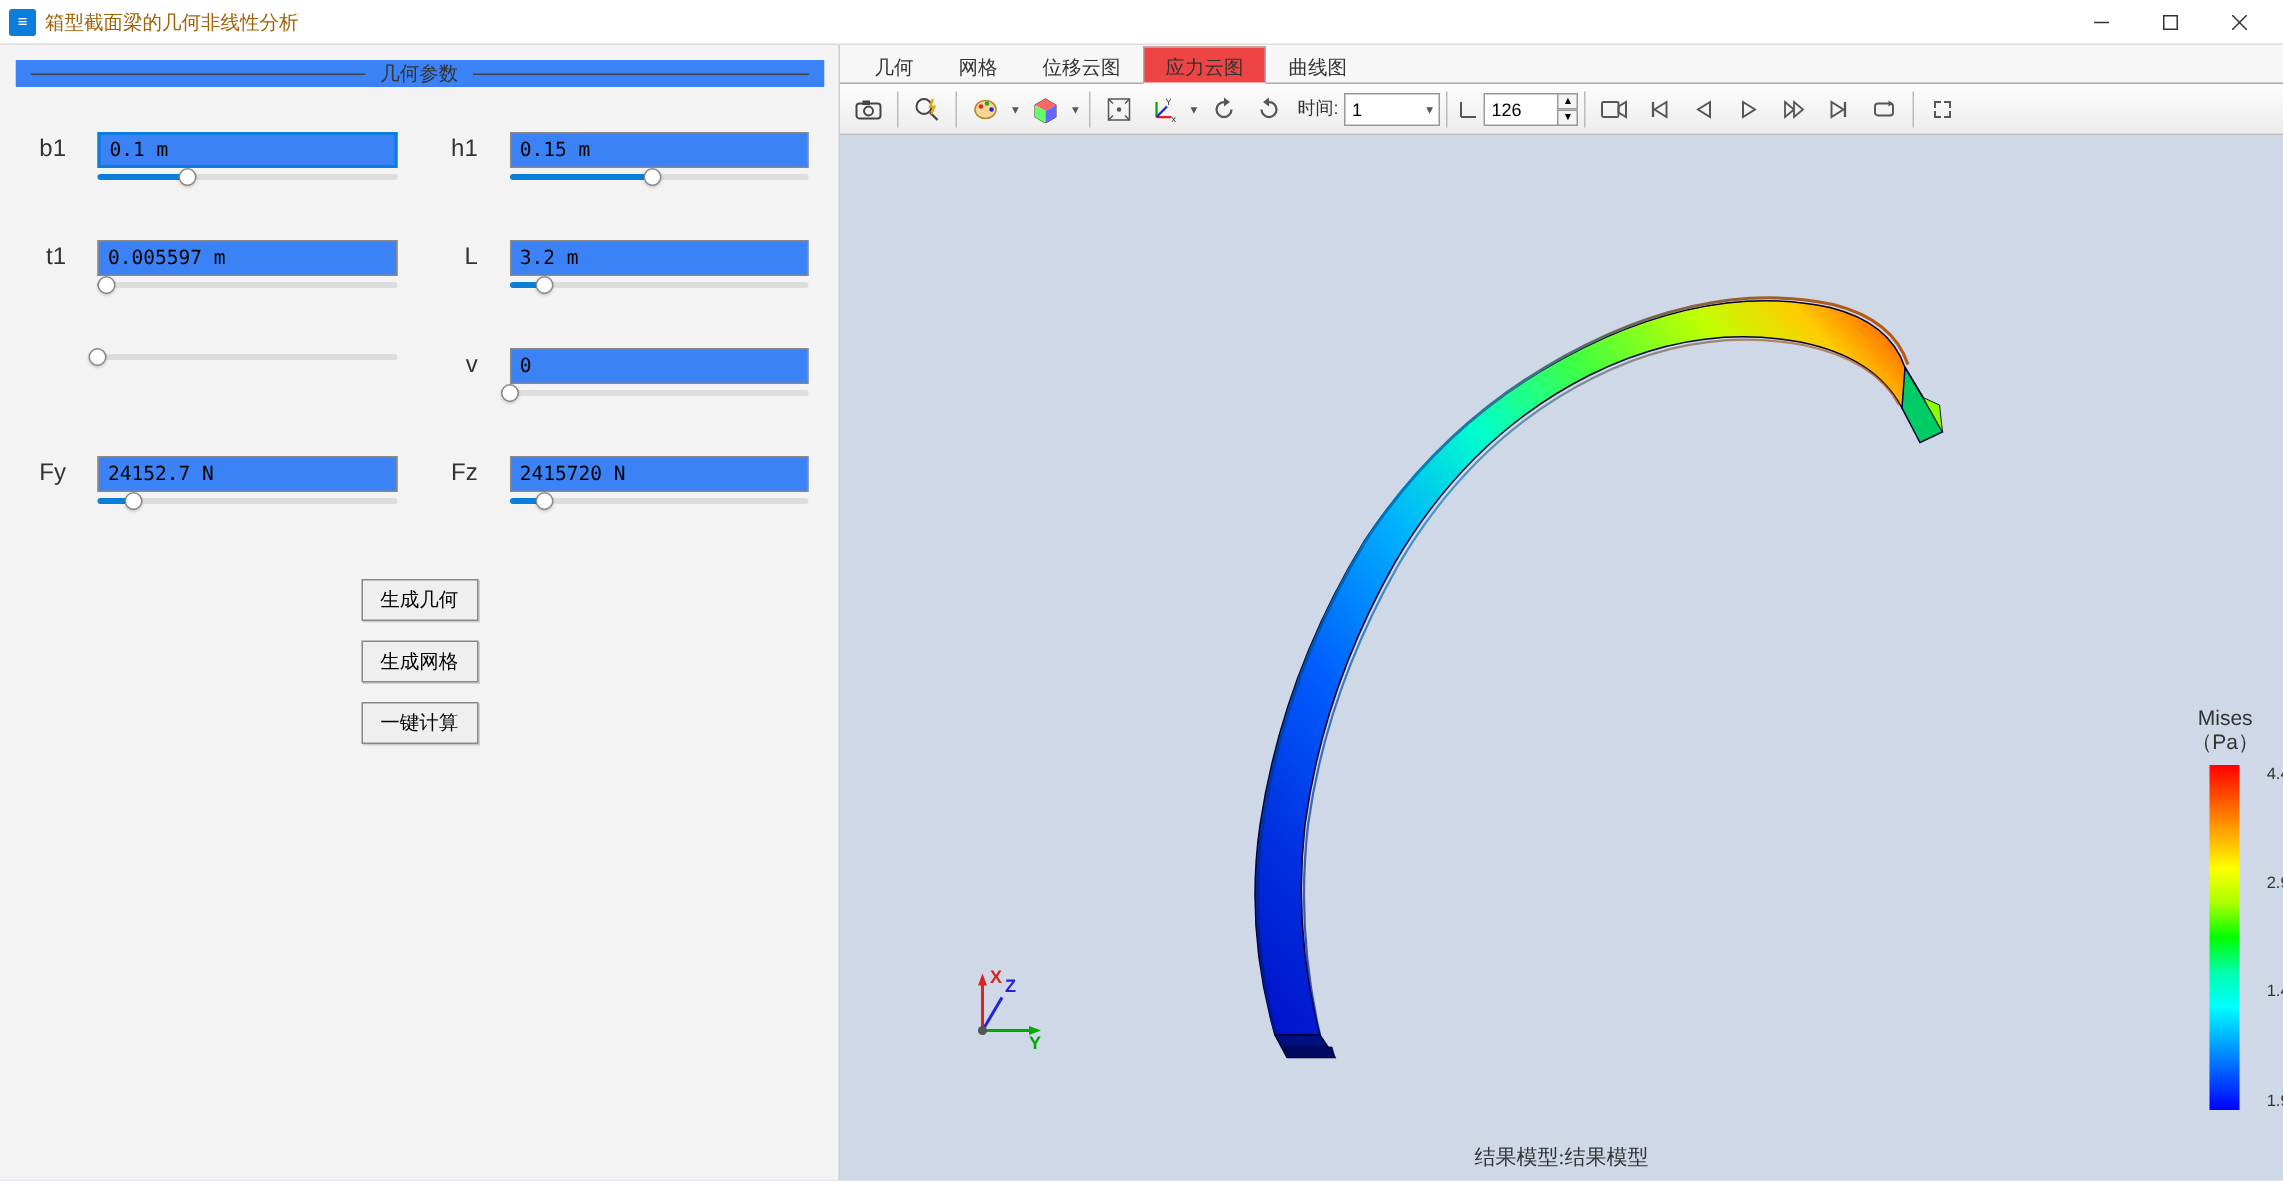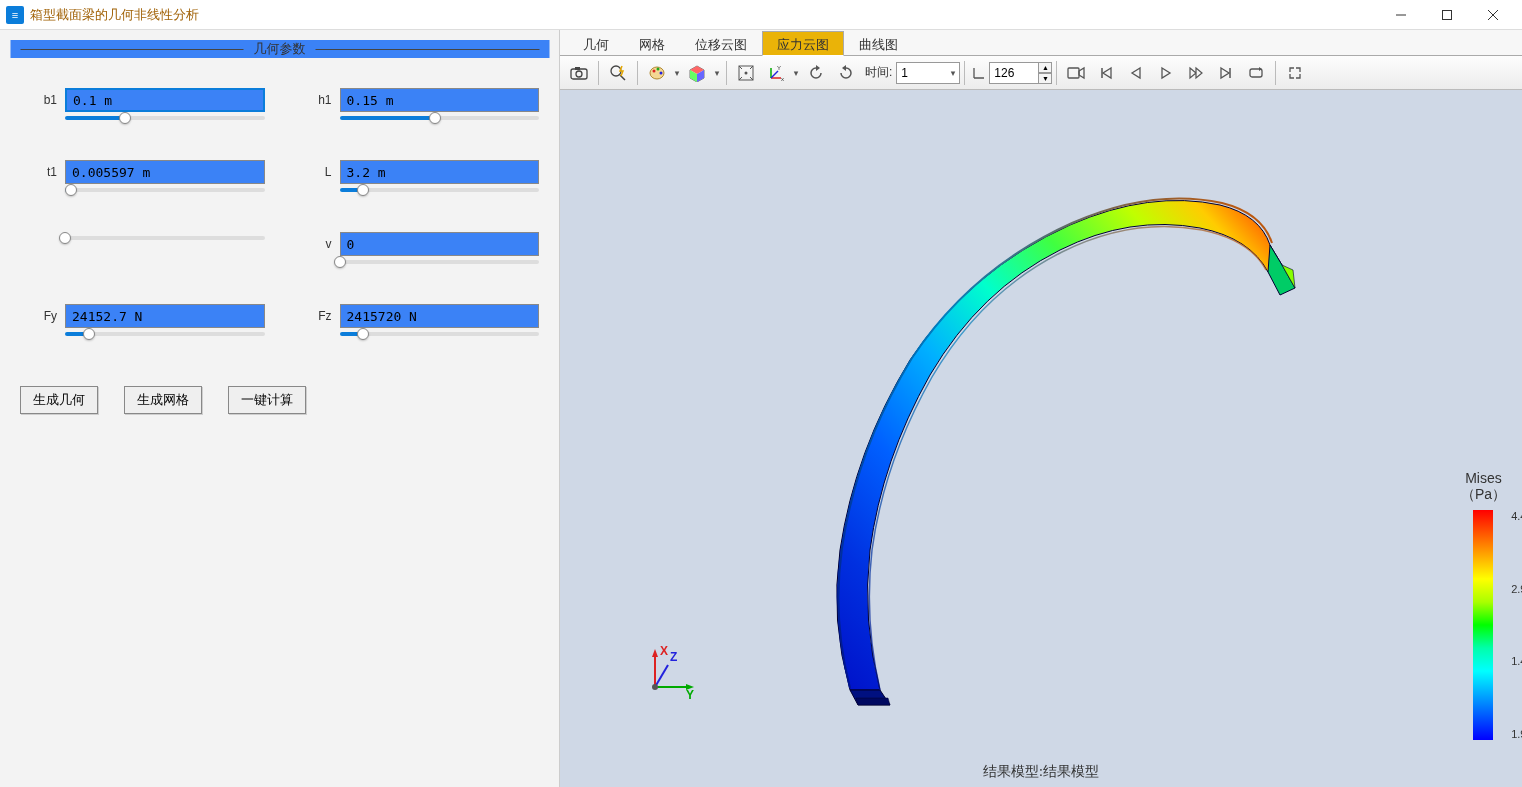--- a/index.html
+++ b/index.html
@@ -18,34 +18,34 @@
 
 
 .fieldset { position: relative; padding: 18px 10px 10px 10px; }
 .fieldset .legend { position: absolute; top: -10px; left: 50%; transform: translateX(-50%); background: #3b82f6; padding: 0 10px; display: flex; align-items: center; width: 100%; justify-content: flex-end; font-family: Liberation Serif, serif; }
 .fieldset .legend .line { height: 1px; background: #444; flex: 1; }
 .fieldset .legend .text { padding: 0 10px; font-size: 13px; color: #333; }
 
 .param-grid { display: grid; grid-template-columns: 1fr 1fr; column-gap: 30px; row-gap: 40px; margin-top: 20px; }
 .param-row { display: flex; flex-direction: column; }
 .param-input-row { display: flex; align-items: center; }
-.param-label { width: 45px; text-align: right; font-size: 12px; color: #333; padding-right: 8px; font-family: Arial, sans-serif; }
+.param-label { width: 45px; text-align: right; font-size: 16px; color: #333; padding-right: 21px; font-family: Arial, sans-serif; }
 .param-input { flex: 1; height: 24px; border: 1px solid #888; padding: 2px 6px; font-family: monospace; font-size: 13px; background: #3b82f6; }
 .param-input.focused { border: 2px solid #0b7dda; }
 .slider-wrap { margin-left: 45px; margin-top: 4px; }
 .slider-track { width: 100%; height: 4px; background: linear-gradient(to right, #0b7dda 0%, #0b7dda var(--pct, 30%), #ddd var(--pct, 30%), #ddd 100%); position: relative; border-radius: 2px; }
 .slider-thumb { width: 12px; height: 12px; background: #fff; border: 1px solid #888; border-radius: 50%; position: absolute; top: -4px; left: var(--pct, 30%); transform: translateX(-50%); box-shadow: 0 1px 2px rgba(0,0,0,.2); }
 
-.button-col { display: flex; flex-direction: row; align-items: center; margin-top: 50px; gap: 26px; }
+.button-col { display: flex; flex-direction: column; align-items: center; margin-top: 50px; gap: 13px; }
 .gen-btn { padding: 4px 12px; background: #efefef; border: 1px solid #888; font-size: 13px; cursor: pointer; box-shadow: 1px 1px 0 rgba(0,0,0,.15); }
 
 
 .tabs { height: 26px; display: flex; border-bottom: 1px solid #aaa; background: #f7f7f7; padding-left: 8px; }
 .tab { padding: 4px 14px; font-size: 13px; color: #333; border: 1px solid transparent; border-bottom: none; cursor: pointer; position: relative; top: 1px; }
-.tab.active { background: #eab308; border-color: #aaa; border-top: 1px solid #aaa; border-bottom: 1px solid #fff; text-align: right; }
+.tab.active { background: #ef4444; border-color: #aaa; border-top: 1px solid #aaa; border-bottom: 1px solid #fff; text-align: right; }
 
 
 .toolbar { height: 34px; background: linear-gradient(#fdfdfd, #ececec); border-bottom: 1px solid #bbb; display: flex; align-items: center; padding: 0 4px; }
 .tb-btn { width: 28px; height: 28px; margin: 0 1px; display: flex; align-items: center; justify-content: center; cursor: pointer; border: 1px solid transparent; border-radius: 3px; position: relative; }
 .tb-sep { width: 1px; height: 24px; background: #bbb; margin: 0 4px; }
 .tb-dd { width: 10px; display: flex; align-items: center; justify-content: center; cursor: pointer; color: #555; font-size: 9px; }
 .tb-label { font-size: 12px; color: #333; margin: 0 4px; }
 .tb-select { height: 22px; border: 1px solid #999; background: #fff; font-size: 12px; padding: 0 18px 0 4px; position: relative; min-width: 64px; display: flex; align-items: center; }
 .tb-select::after { content: "▾"; position: absolute; right: 4px; font-size: 9px; color: #555; }
 .tb-input { width: 50px; height: 22px; border: 1px solid #999; padding: 0 4px; font-size: 12px; }

